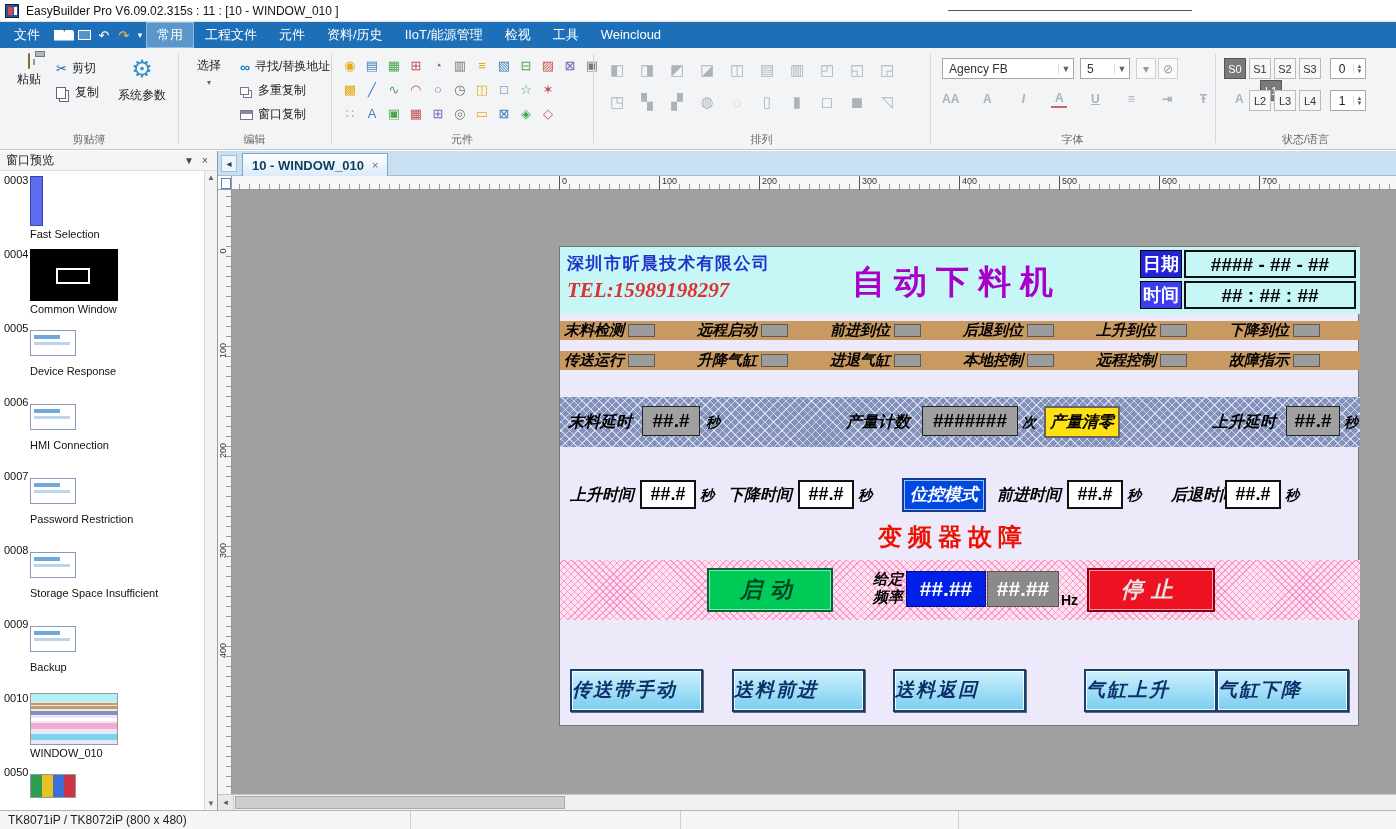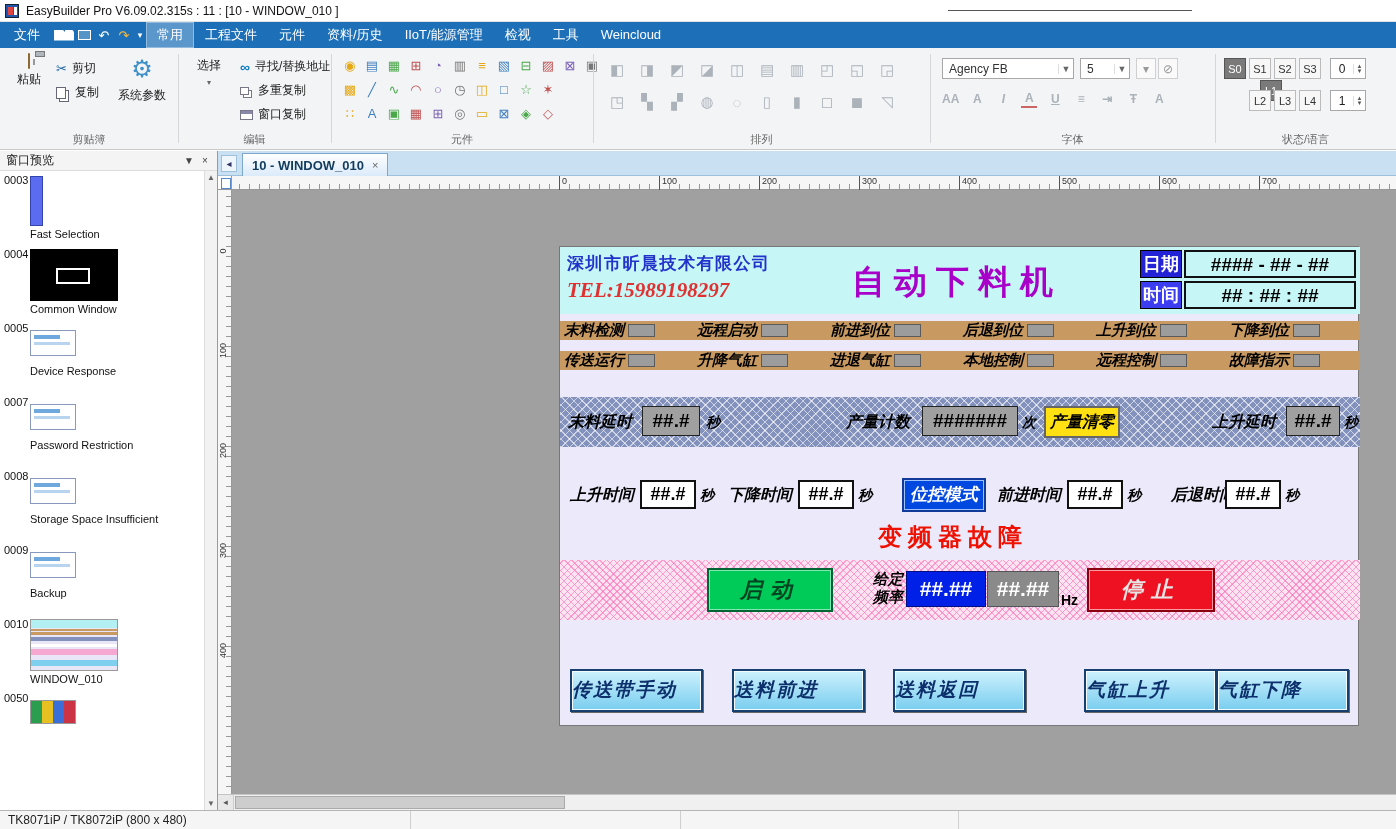--- a/index.html
+++ b/index.html
@@ -47,21 +47,21 @@
   .ico-winc::before { content:""; position:absolute; left:0; top:0; right:0; height:3px; background:#88a; }
   .pal-row { position:absolute; display:flex; gap:4px; }
   .pal-ic { width:18px; height:18px; display:flex; align-items:center; justify-content:center; font-size:13px; }
   .pal-ic:nth-child(6n+1){color:#e6a817}.pal-ic:nth-child(6n+2){color:#3f7fbf}.pal-ic:nth-child(6n+3){color:#4aa84a}
   .pal-ic:nth-child(6n+4){color:#c05050}.pal-ic:nth-child(6n+5){color:#7a5fb5}.pal-ic:nth-child(6n){color:#777}
   .arr-row { position:absolute; display:flex; gap:10px; }
   .arr-ic { width:20px; height:20px; display:flex; align-items:center; justify-content:center; font-size:15px; color:#abb2ba; }
   .combo { position:absolute; height:21px; background:#fff; border:1px solid #a8a8a8; font-size:12px; color:#333; display:flex; align-items:center; padding-left:6px; }
   .combo .combo-arrow { margin-left:auto; width:15px; text-align:center; color:#666; font-size:9px; border-left:1px solid #ddd; }
   .fi-mini { position:absolute; width:20px; height:21px; display:flex; align-items:center; justify-content:center; color:#999; font-size:12px; border:1px solid #d0d0d0; background:#fafafa; }
-  .font-ic-row { position:absolute; display:flex; gap:10px; }
+  .font-ic-row { position:absolute; display:flex; gap:20px; }
   .font-ic { min-width:16px; height:18px; display:flex; align-items:center; justify-content:center; font-size:12px; color:#abb2ba; font-weight:bold; }
   .st-btn { position:absolute; width:22px; height:21px; border:1px solid #bbb; background:#f7f7f7; font-size:11px; color:#333; display:flex; align-items:center; justify-content:center; }
   .st-btn.active { background:#7a7a7a; color:#fff; border-color:#555; }
   .spin { position:absolute; width:36px; height:21px; background:#fff; border:1px solid #a8a8a8; font-size:12px; display:flex; align-items:center; }
   .spin .sp-val { flex:1; text-align:center; }
   .spin .sp-arrows { width:12px; display:flex; flex-direction:column; align-items:center; border-left:1px solid #ddd; font-size:6px; color:#555; line-height:5px; font-style:normal; }
 
   
   .main { position:absolute; top:151px; bottom:19px; left:0; right:0; display:flex; }
 
@@ -369,20 +369,25 @@
           <span class="pv-id">0004</span>
           <div class="thumb t-common"></div>
           <div class="pv-label">Common Window</div>
         </div>
         <div class="pv-item">
           <span class="pv-id">0005</span>
           <div class="thumb t-dialog"></div>
           <div class="pv-label">Device Response</div>
         </div>
         <div class="pv-item">
+          <span class="pv-id">0006</span>
+          <div class="thumb t-dialog"></div>
+          <div class="pv-label">HMI Connection</div>
+        </div>
+        <div class="pv-item">
           <span class="pv-id">0007</span>
           <div class="thumb t-dialog"></div>
           <div class="pv-label">Password Restriction</div>
         </div>
         <div class="pv-item">
           <span class="pv-id">0008</span>
           <div class="thumb t-dialog"></div>
           <div class="pv-label">Storage Space Insufficient</div>
         </div>
         <div class="pv-item">

